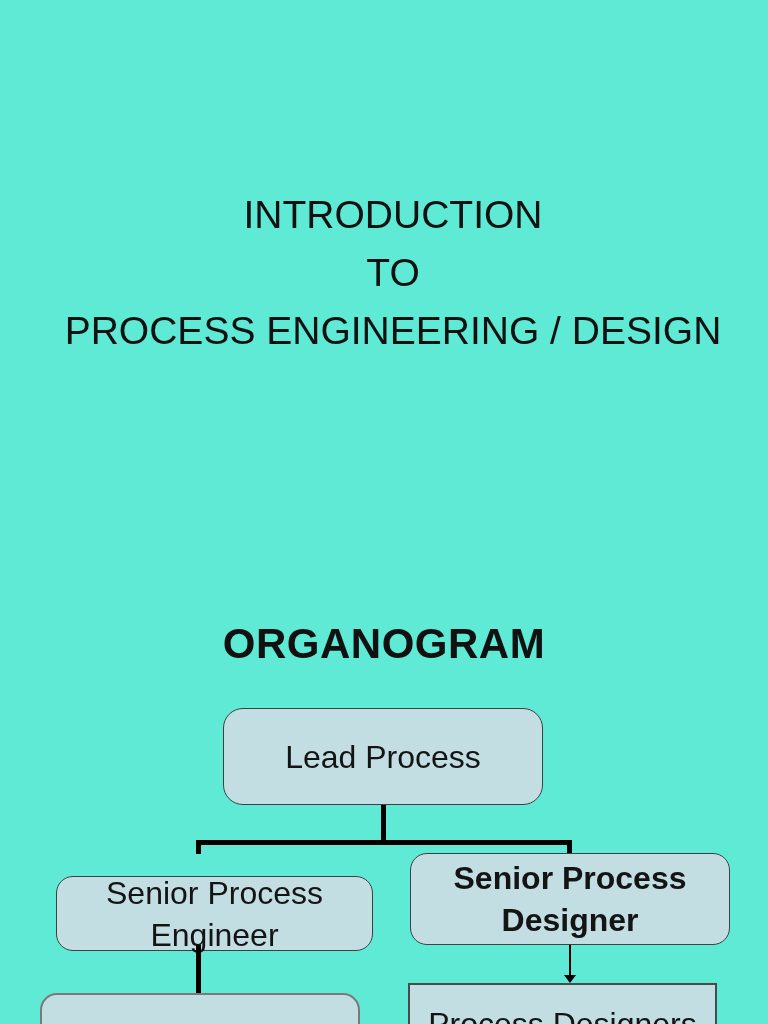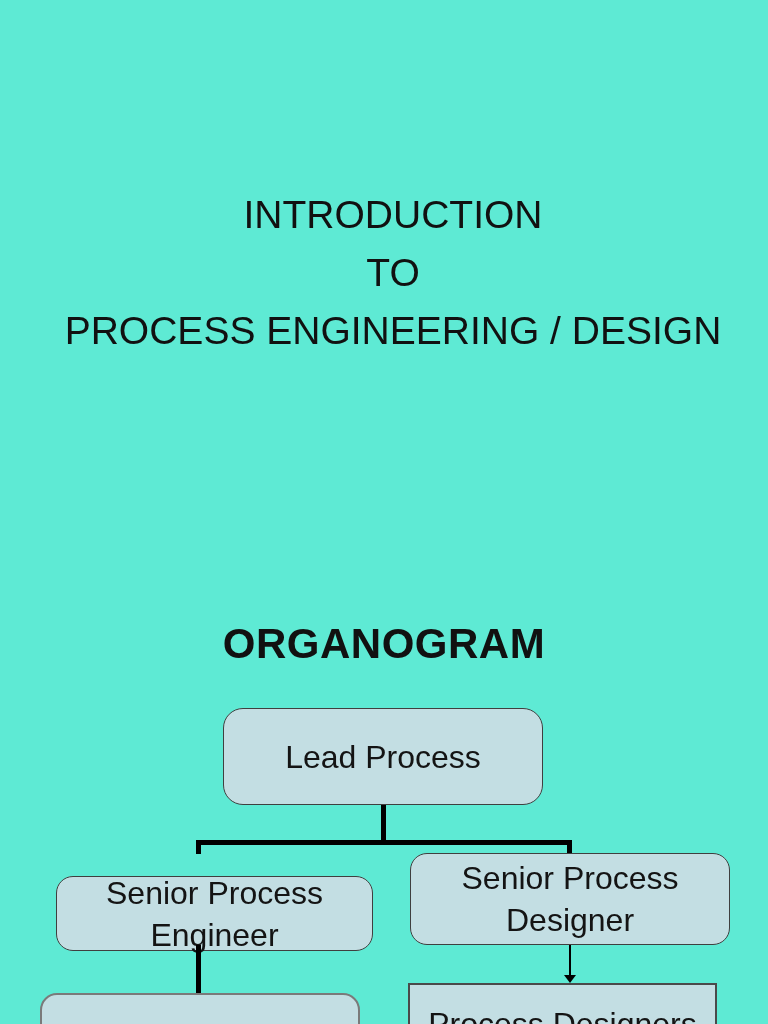--- a/index.html
+++ b/index.html
@@ -52,21 +52,21 @@
     display: flex;
     align-items: center;
     justify-content: center;
     text-align: center;
     font-size: 32px;
     line-height: 42px;
     color: #141414;
   }
   .node-lead      { left: 223px; top: 708px; width: 320px; height: 97px; border-radius: 20px; }
   .node-spe       { left:  56px; top: 853px; width: 317px; height: 75px; margin-top: 23px; }
-  .node-spd       { left: 410px; top: 853px; width: 320px; height: 92px; }
+  .node-spd       { left: 410px; top: 853px; width: 320px; height: 92px; font-weight: bold; }
   .node-bl        { left:  40px; top: 993px; width: 320px; height: 68px;
                     border: 2.5px solid #7a7a7a; }
   .node-pd        { left: 408px; top: 983px; width: 309px; height: 75px;
                     border: 2px solid #4a4a4a; border-radius: 0;
                     align-items: flex-start; padding-top: 19px; line-height: 40px; }
 
   .connector { position: absolute; background: #000000; }
   .conn-lead-down   { left: 381px; top: 805px; width: 5px;   height: 38px; }
   .conn-horizontal  { left: 196px; top: 840px; width: 376px; height: 5px;  }
   .conn-drop-left   { left: 196px; top: 845px; width: 5px;   height: 9px;  }

